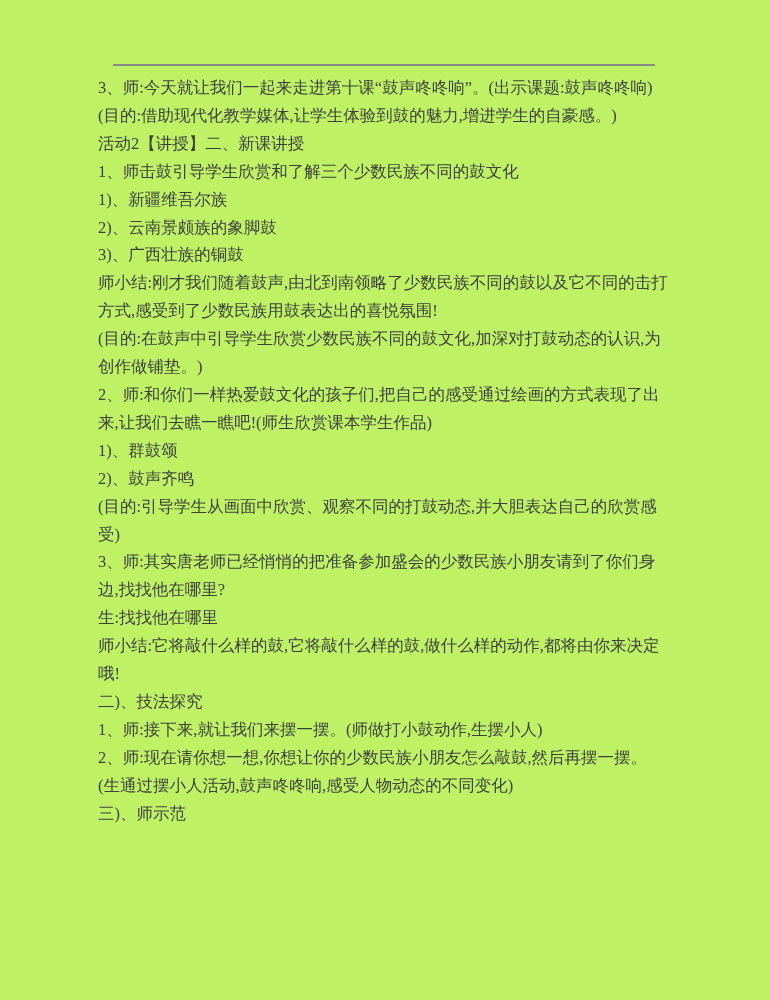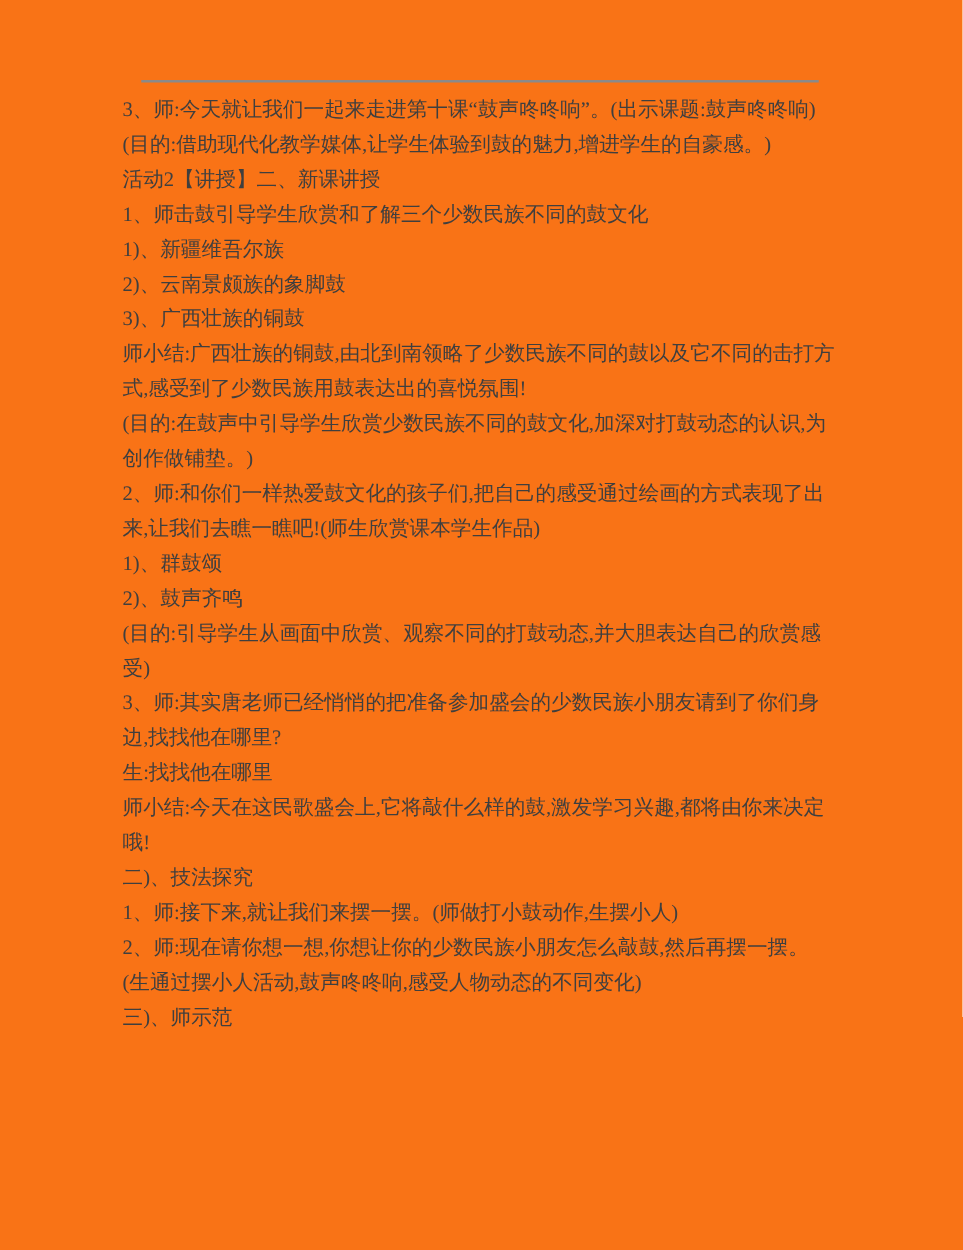--- a/index.html
+++ b/index.html
@@ -4,21 +4,21 @@
 <style>
   html, body {
     margin: 0;
     padding: 0;
     background: #ffffff;
   }
   .page {
     position: relative;
     width: 770px;
     height: 1000px;
-    background: #f97316;
+    background: #bef264;
     overflow: hidden;
     font-family: "Liberation Serif", "DejaVu Serif", serif;
   }
   .top-rule {
     position: absolute;
     left: 113px;
     top: 64px;
     width: 542px;
     height: 2px;
     background: #8a8a8a;
@@ -46,28 +46,28 @@
 <div class="page">
   <div class="top-rule"></div>
   <div class="content">
     <p>3、师:今天就让我们一起来走进第十课“鼓声咚咚响”。(出示课题:鼓声咚咚响)</p>
     <p>(目的:借助现代化教学媒体,让学生体验到鼓的魅力,增进学生的自豪感。)</p>
     <p>活动2【讲授】二、新课讲授</p>
     <p>1、师击鼓引导学生欣赏和了解三个少数民族不同的鼓文化</p>
     <p>1)、新疆维吾尔族</p>
     <p>2)、云南景颇族的象脚鼓</p>
     <p>3)、广西壮族的铜鼓</p>
-    <p>师小结:广西壮族的铜鼓,由北到南领略了少数民族不同的鼓以及它不同的击打方式,感受到了少数民族用鼓表达出的喜悦氛围!</p>
+    <p>师小结:刚才我们随着鼓声,由北到南领略了少数民族不同的鼓以及它不同的击打方式,感受到了少数民族用鼓表达出的喜悦氛围!</p>
     <p>(目的:在鼓声中引导学生欣赏少数民族不同的鼓文化,加深对打鼓动态的认识,为创作做铺垫。)</p>
     <p>2、师:和你们一样热爱鼓文化的孩子们,把自己的感受通过绘画的方式表现了出来,让我们去瞧一瞧吧!(师生欣赏课本学生作品)</p>
     <p>1)、群鼓颂</p>
     <p>2)、鼓声齐鸣</p>
     <p>(目的:引导学生从画面中欣赏、观察不同的打鼓动态,并大胆表达自己的欣赏感受)</p>
     <p>3、师:其实唐老师已经悄悄的把准备参加盛会的少数民族小朋友请到了你们身边,找找他在哪里?</p>
     <p>生:找找他在哪里</p>
-    <p>师小结:今天在这民歌盛会上,它将敲什么样的鼓,激发学习兴趣,都将由你来决定哦!</p>
+    <p>师小结:它将敲什么样的鼓,它将敲什么样的鼓,做什么样的动作,都将由你来决定哦!</p>
     <p>二)、技法探究</p>
     <p>1、师:接下来,就让我们来摆一摆。(师做打小鼓动作,生摆小人)</p>
     <p>2、师:现在请你想一想,你想让你的少数民族小朋友怎么敲鼓,然后再摆一摆。</p>
     <p>(生通过摆小人活动,鼓声咚咚响,感受人物动态的不同变化)</p>
     <p>三)、师示范</p>
   </div>
 </div>
 
 </body></html>

